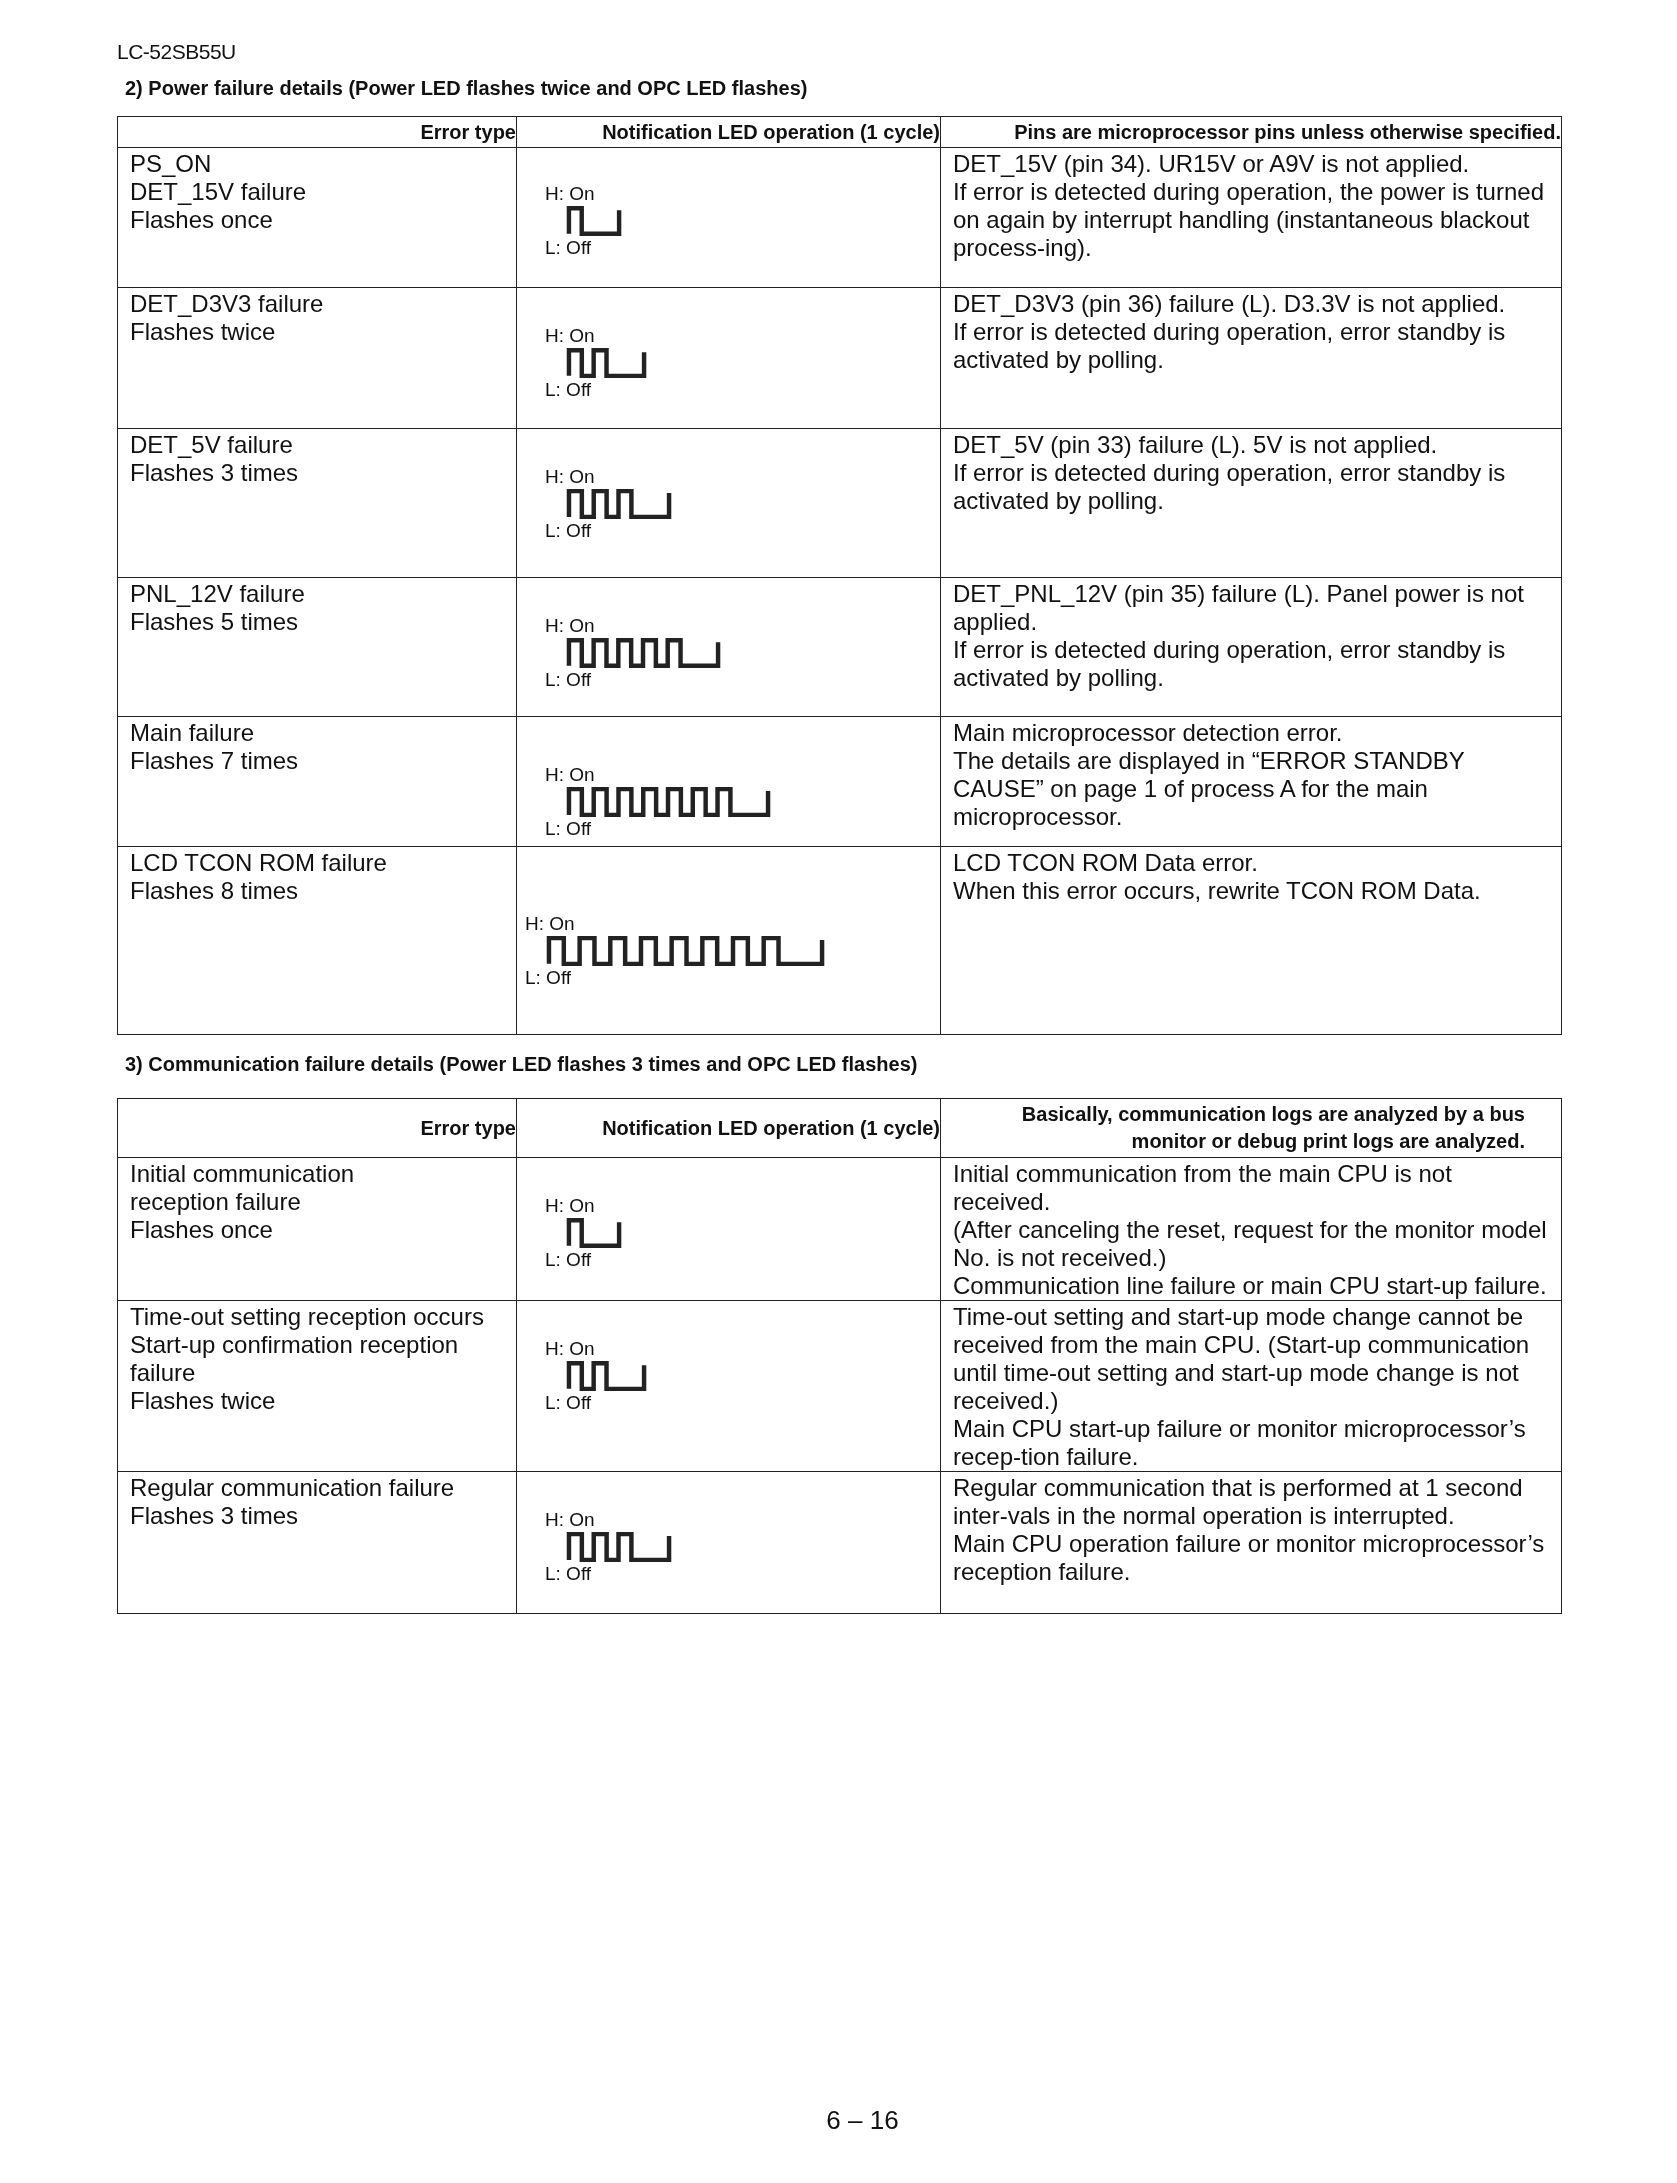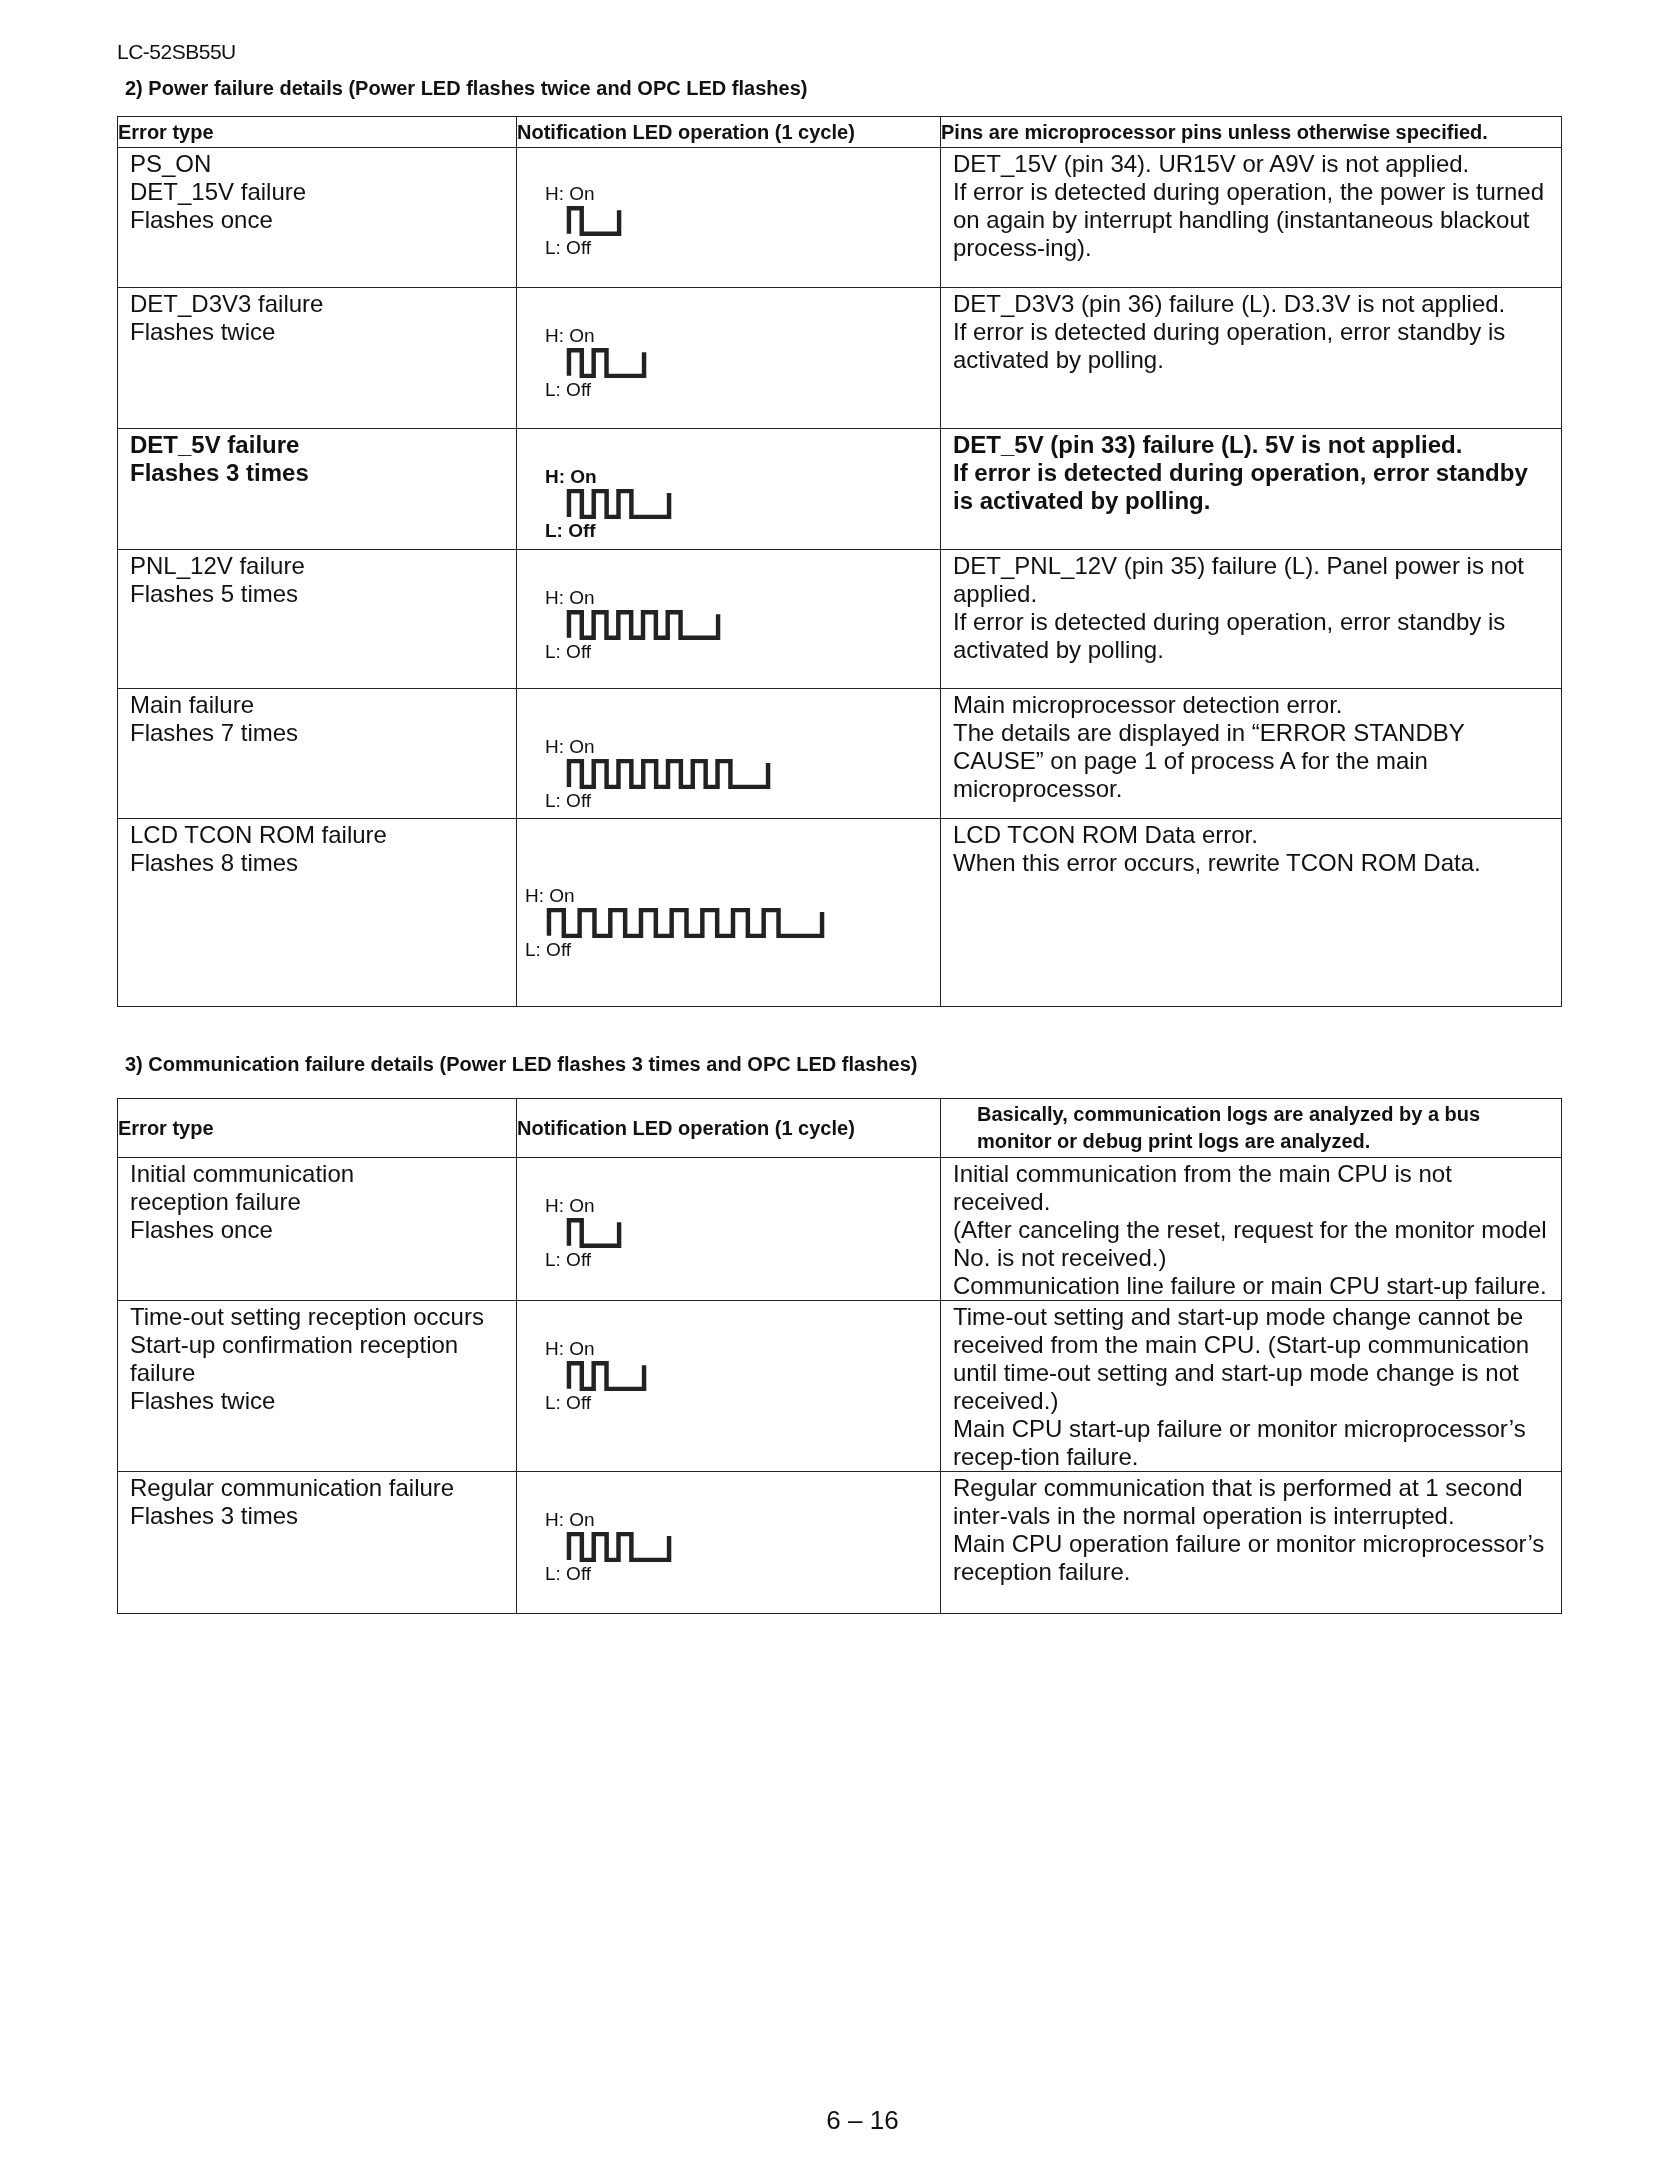--- a/index.html
+++ b/index.html
@@ -16,21 +16,21 @@
     font-size: 20px; font-weight: bold;
   }
   table.err {
     position: absolute; left: 117px; width: 1443px;
     border-collapse: collapse; table-layout: fixed;
   }
   table.err td, table.err th {
     border: 1.6px solid #222; vertical-align: top; padding: 0;
   }
   table.err th {
-    font-size: 20px; font-weight: bold; text-align: left; vertical-align: middle;
+    font-size: 20px; font-weight: bold; text-align: right; vertical-align: middle;
   }
   .col1 { width: 399px; }
   .col2 { width: 424px; }
   .col3 { width: 621px; }
   .cell-text {
     font-size: 24px; line-height: 28px; padding: 2px 10px 0 12px;
   }
   .cell-text div { white-space: pre-wrap; }
   .led-cell { position: relative; }
   .led-wrap { position: absolute; left: 28px; }
@@ -104,21 +104,21 @@
             <div class="led-label">L: Off</div>
           </div>
         </td>
         <td>
           <div class="cell-text">
             <div>DET_D3V3 (pin 36) failure (L). D3.3V is not applied.</div>
             <div>If error is detected during operation, error standby is activated by polling.</div>
           </div>
         </td>
       </tr>
-      <tr style="height: 121px; font-weight: bold;">
+      <tr style="height: 149px;">
         <td>
           <div class="cell-text">
             <div>DET_5V failure</div>
             <div>Flashes 3 times</div>
           </div>
         </td>
         <td class="led-cell">
           <div class="led-wrap" style="top: 38px;">
             <div class="led-label">H: On</div>
             <svg width="110" height="34" class="led-svg" viewBox="0 0 111 34">

